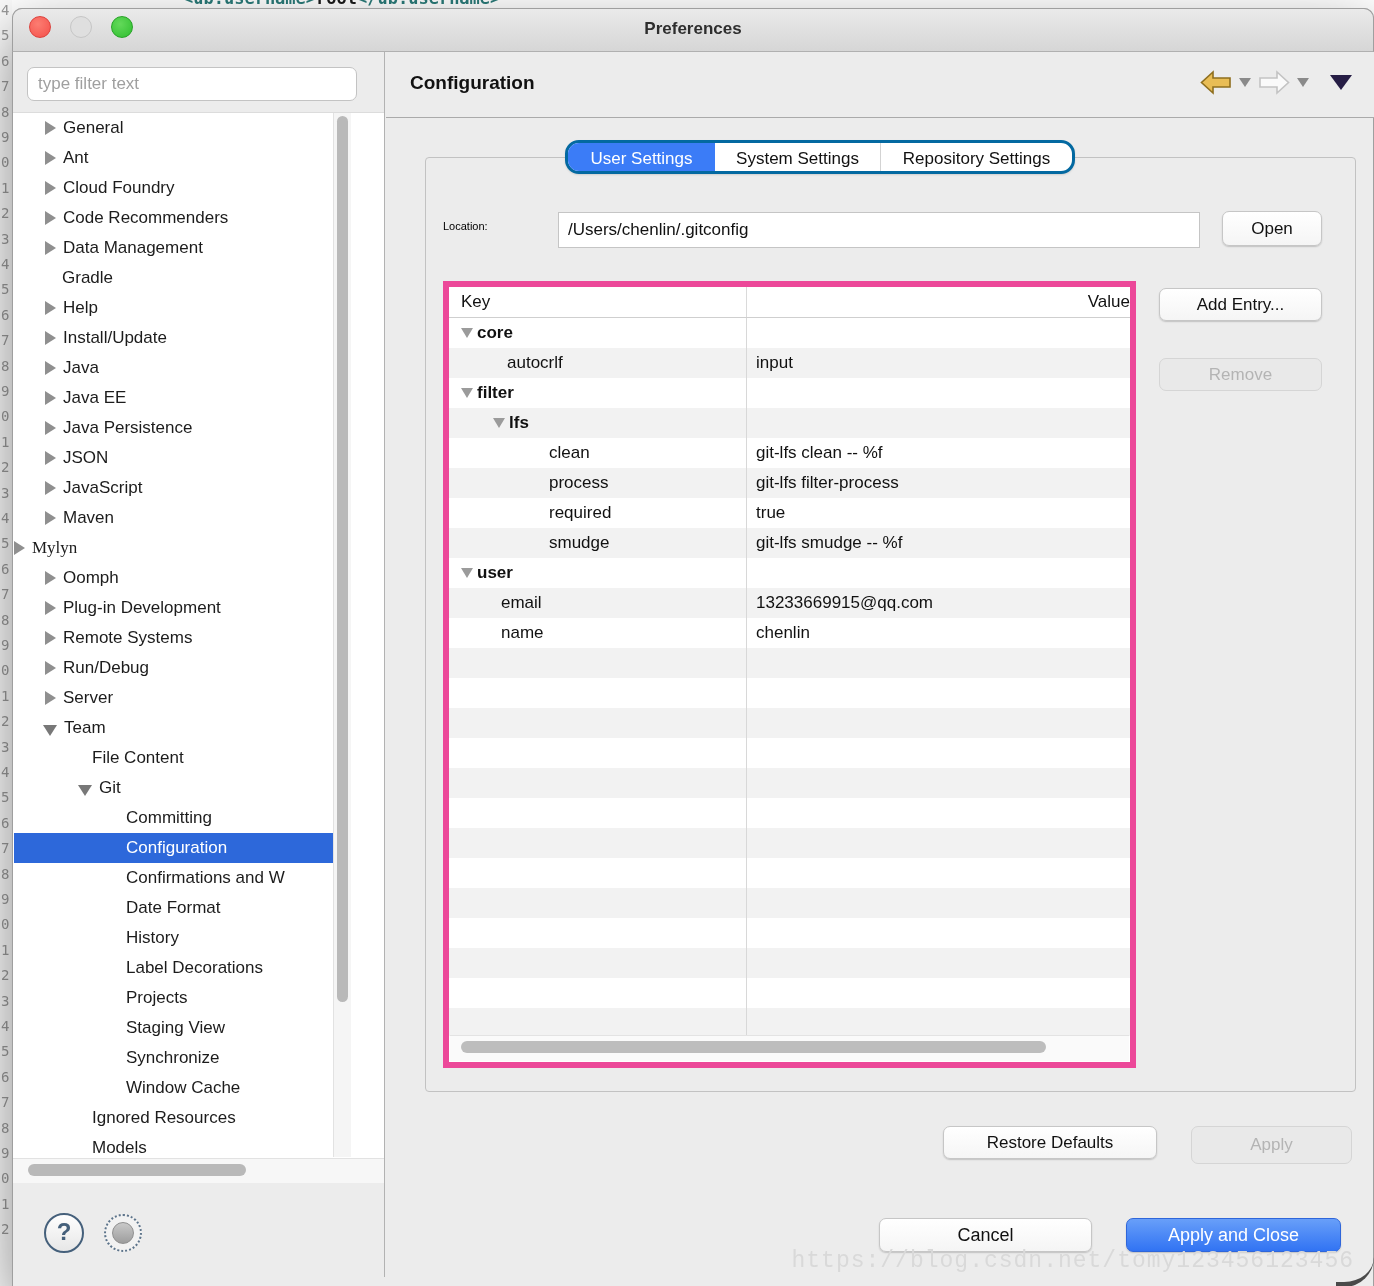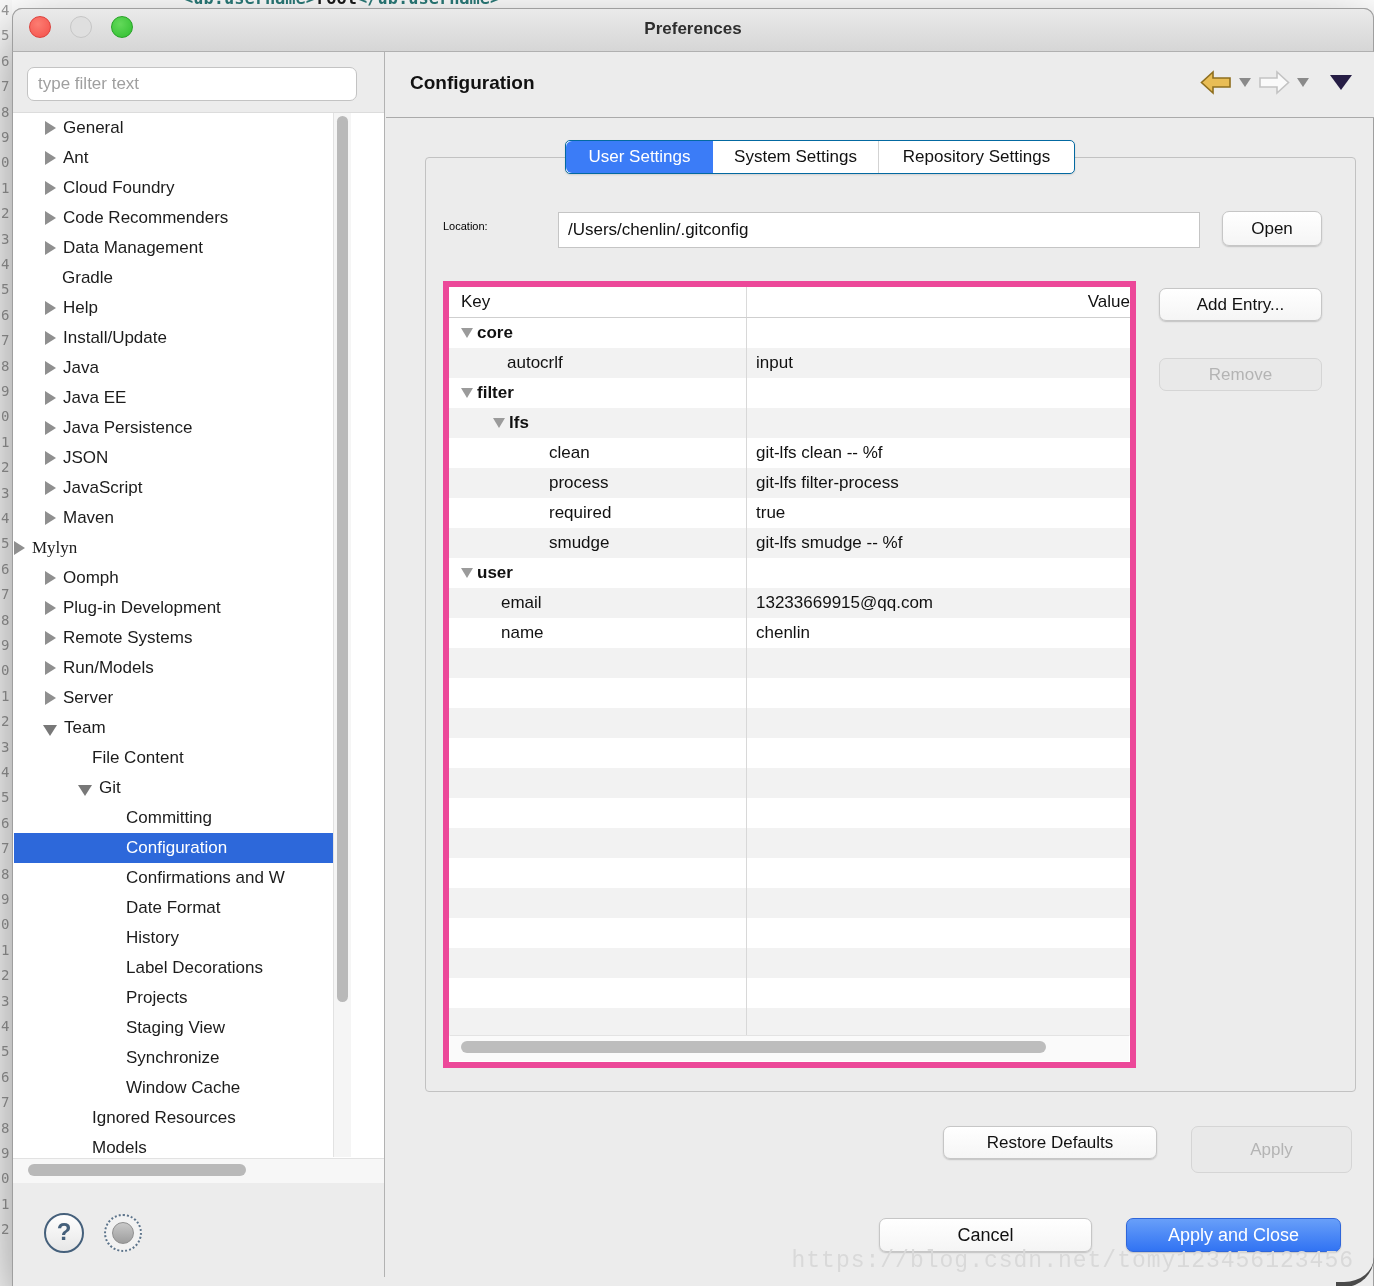--- a/index.html
+++ b/index.html
@@ -59,21 +59,21 @@
   .nav{position:absolute;right:22px;top:18px;display:flex;align-items:center;gap:7px;}
   .caret{width:0;height:0;border-top:9px solid #8a8a8a;border-left:6px solid transparent;
     border-right:6px solid transparent;}
   .menu-tri{width:0;height:0;border-top:15px solid #261d45;border-left:11px solid transparent;
     border-right:11px solid transparent;margin-left:14px;}
 
   
   .groupbox{position:absolute;left:425px;top:157px;width:931px;height:935px;box-sizing:border-box;
     border:1px solid #c2c2c2;border-radius:4px;background:#ececec;}
   .tabs{position:absolute;left:565px;top:140px;width:510px;height:34px;display:flex;
-    background:#ffffff;border:1px solid #0369a1;border-radius:5px;box-sizing:border-box;
+    background:#ffffff;border:3px solid #0369a1;border-radius:14px;box-sizing:border-box;
     box-shadow:0 1px 2px rgba(0,0,0,.12);overflow:hidden;}
   .tab{height:100%;line-height:32px;text-align:center;font-size:17px;color:#111;box-sizing:border-box;}
   .tab.active{background:#3b7cf7;color:#ffffff;border-radius:6px 0 0 6px;}
   .tab.mid{border-right:1px solid #d3d3d3;}
 
   
   .loc-label{position:absolute;left:443px;top:220px;font-size:11px;color:#000000;}
   .loc-input{position:absolute;left:558px;top:212px;width:642px;height:36px;box-sizing:border-box;
     border:1px solid #c5c5c5;background:#ffffff;font-size:17px;padding:0 9px;color:#111;
     font-family:"Liberation Sans",sans-serif;outline:none;}
@@ -197,21 +197,21 @@
       <div class="trow" style="padding-left: 31px;"><span class="tri right"></span><span>Java</span></div>
       <div class="trow" style="padding-left: 31px;"><span class="tri right"></span><span>Java EE</span></div>
       <div class="trow" style="padding-left: 31px;"><span class="tri right"></span><span>Java Persistence</span></div>
       <div class="trow" style="padding-left: 31px;"><span class="tri right"></span><span>JSON</span></div>
       <div class="trow" style="padding-left: 31px;"><span class="tri right"></span><span>JavaScript</span></div>
       <div class="trow" style="padding-left: 31px;"><span class="tri right"></span><span>Maven</span></div>
       <div class="trow" style=" font-family: Liberation Serif, serif;"><span class="tri right"></span><span>Mylyn</span></div>
       <div class="trow" style="padding-left: 31px;"><span class="tri right"></span><span>Oomph</span></div>
       <div class="trow" style="padding-left: 31px;"><span class="tri right"></span><span>Plug-in Development</span></div>
       <div class="trow" style="padding-left: 31px;"><span class="tri right"></span><span>Remote Systems</span></div>
-      <div class="trow" style="padding-left: 31px;"><span class="tri right"></span><span>Run/Models</span></div>
+      <div class="trow" style="padding-left: 31px;"><span class="tri right"></span><span>Run/Debug</span></div>
       <div class="trow" style="padding-left: 31px;"><span class="tri right"></span><span>Server</span></div>
       <div class="trow" style="padding-left: 29px;"><span class="tri down"></span><span>Team</span></div>
       <div class="trow" style="padding-left: 78px;"><span>File Content</span></div>
       <div class="trow" style="padding-left: 64px;"><span class="tri down"></span><span>Git</span></div>
       <div class="trow" style="padding-left: 112px;"><span>Committing</span></div>
       <div class="trow sel" style="padding-left: 112px;"><span>Configuration</span></div>
       <div class="trow" style="padding-left: 112px;"><span>Confirmations and W</span></div>
       <div class="trow" style="padding-left: 112px;"><span>Date Format</span></div>
       <div class="trow" style="padding-left: 112px;"><span>History</span></div>
       <div class="trow" style="padding-left: 112px;"><span>Label Decorations</span></div>
@@ -364,21 +364,21 @@
       </div>
     <div class="table-hscroll">
       <div class="table-hthumb"></div>
     </div>
   </div>
 
   <button class="btn" style="left:1159px;top:288px;width:163px;height:33px">Add Entry...</button>
   <button class="btn disabled" style="left:1159px;top:358px;width:163px;height:33px">Remove</button>
 
   <button class="btn" style="left:943px;top:1126px;width:214px;height:33px">Restore Defaults</button>
-  <button class="btn disabled" style="left:1191px;top:1126px;width:161px;height:47px">Apply</button>
+  <button class="btn disabled" style="left:1191px;top:1126px;width:161px;height:38px">Apply</button>
 
   <div class="help-circle">?</div>
   <div class="record-circle">
     <div class="record-inner"></div>
   </div>
   <button class="btn" style="left:879px;top:1218px;width:213px;height:34px;font-size:18px">Cancel</button>
   <button class="btn primary" style="left:1126px;top:1218px;width:215px;height:34px;font-size:18px">Apply and Close</button>
 
   <div class="watermark">https://blog.csdn.net/tomy123456123456</div>
   <div class="corner-arc"></div>

